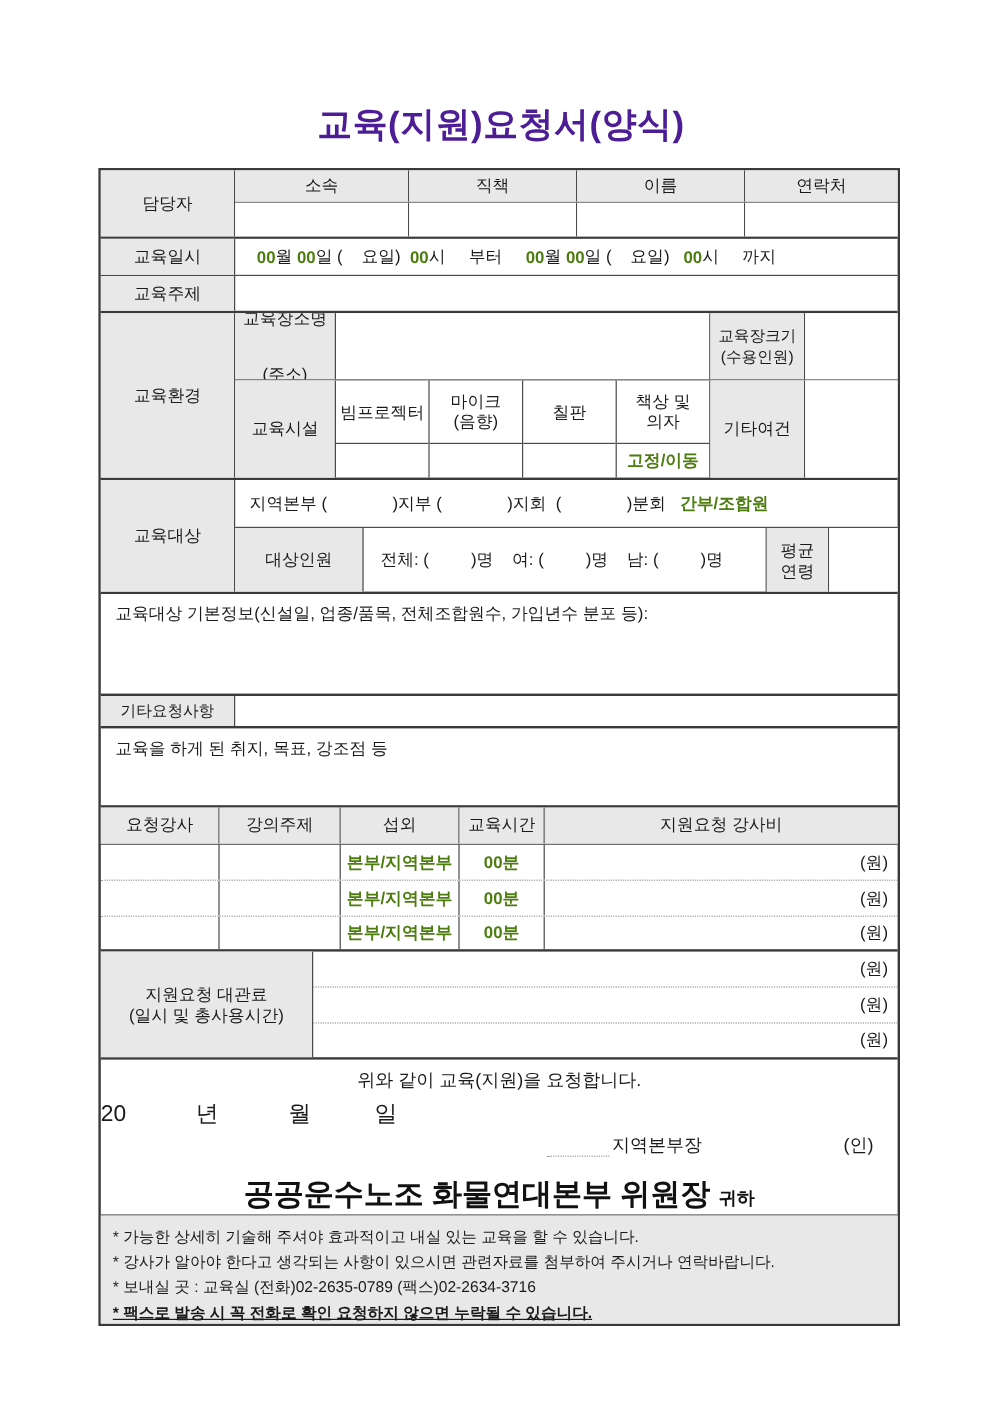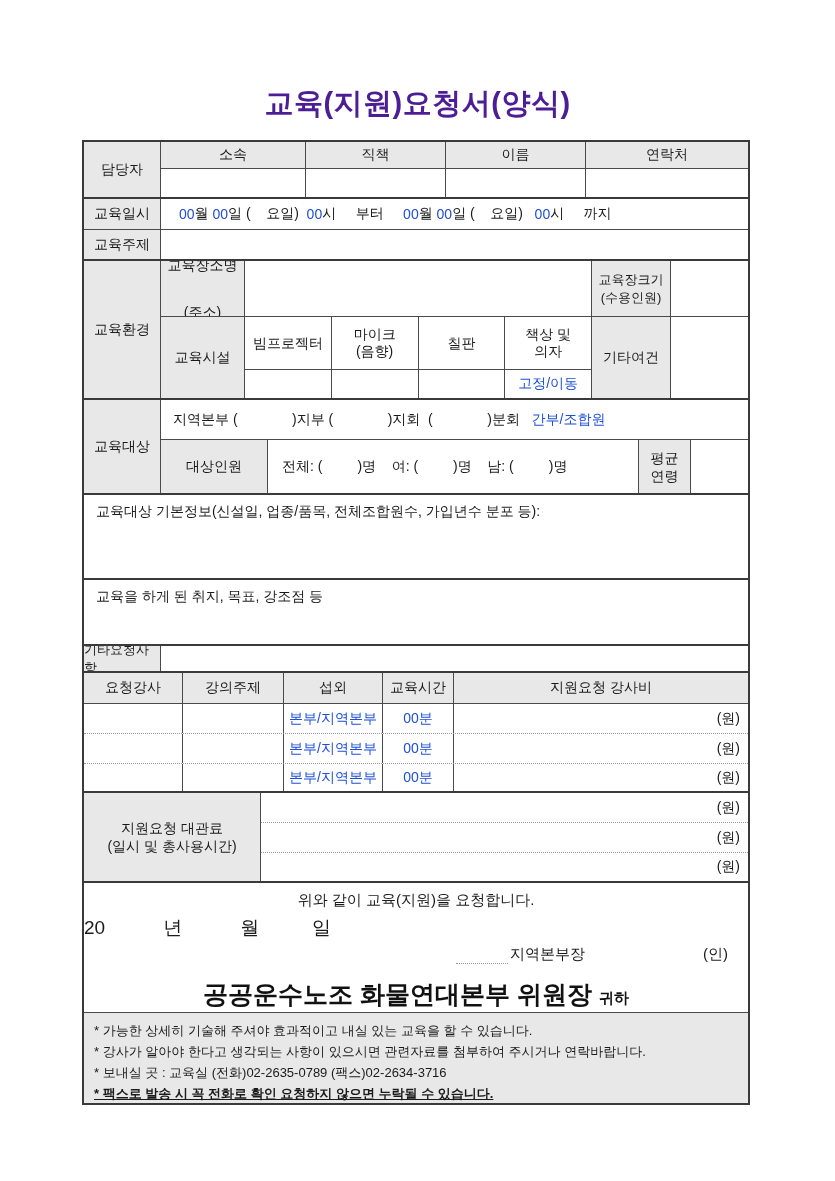--- a/index.html
+++ b/index.html
@@ -27,31 +27,31 @@
   .bb1 { border-bottom: 1px solid #4a4a4a; }
   .bb2 { border-bottom: 2px solid #3a3a3a; }
   .bbdot { border-bottom: 1px dotted #9a9a9a; }
   .cell {
     display: flex; align-items: center; justify-content: center;
     border-right: 1px solid #4a4a4a;
     overflow: hidden;
   }
   .cell.last { border-right: none; }
   .gray { background: #e8e8e8; }
-  .muted { color: #1d4ed8; }
+  .muted { color: #4d7c0f; font-weight: bold; }
   .pre { white-space: pre; }
   .left { justify-content: flex-start; }
   .stack { flex: 1; display: flex; flex-direction: column; }
   .two-line { flex-direction: column; line-height: 18px; text-align: center; }
   .fill { background: #fff; }
   .top-left { align-items: flex-start; justify-content: flex-start; padding: 8px 12px; }
   .fee { justify-content: flex-end; padding-right: 8px; }
 
   
-  .w100 { width: 77px; flex: none; }
+  .w100 { width: 112px; flex: none; }
   .w84  { width: 84px;  flex: none; gap: 29px; }
   .w79  { width: 79px;  flex: none; }
   .w77  { width: 77px;  flex: none; }
   .w107 { width: 107px; flex: none; }
   .w52  { width: 52px;  flex: none; }
   .w57  { width: 57px;  flex: none; }
   .w101 { width: 101px; flex: none; }
   .w99  { width: 99px;  flex: none; }
   .w71  { width: 71px;  flex: none; }
   .w145 { width: 145px; flex: none; }
@@ -186,27 +186,27 @@
           </div>
           <div class="cell fill w57 last"></div>
         </div>
       </div>
     </div>
 
     <div class="row bb2" style="height:85px">
       <div class="cell fx last top-left">교육대상 기본정보(신설일, 업종/품목, 전체조합원수, 가입년수 분포 등):</div>
     </div>
 
-    <div class="row bb2" style="height:66px">
-      <div class="cell fx last top-left">교육을 하게 된 취지, 목표, 강조점 등</div>
-    </div>
-
     <div class="row bb2" style="height:27px">
       <div class="cell gray w100" style="font-size:13px">기타요청사항</div>
       <div class="cell fx last"></div>
+    </div>
+
+    <div class="row bb2" style="height:66px">
+      <div class="cell fx last top-left">교육을 하게 된 취지, 목표, 강조점 등</div>
     </div>
 
     <div class="row bb1" style="height:31px">
       <div class="cell gray w99">요청강사</div>
       <div class="cell gray w101">강의주제</div>
       <div class="cell gray w99">섭외</div>
       <div class="cell gray w71">교육시간</div>
       <div class="cell gray fx last">지원요청 강사비</div>
     </div>
 

